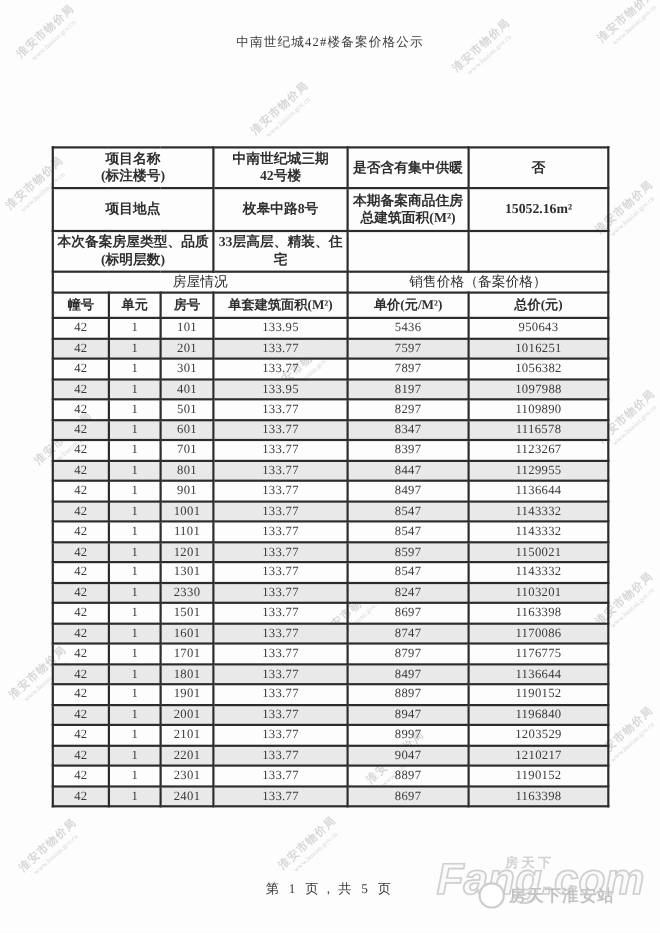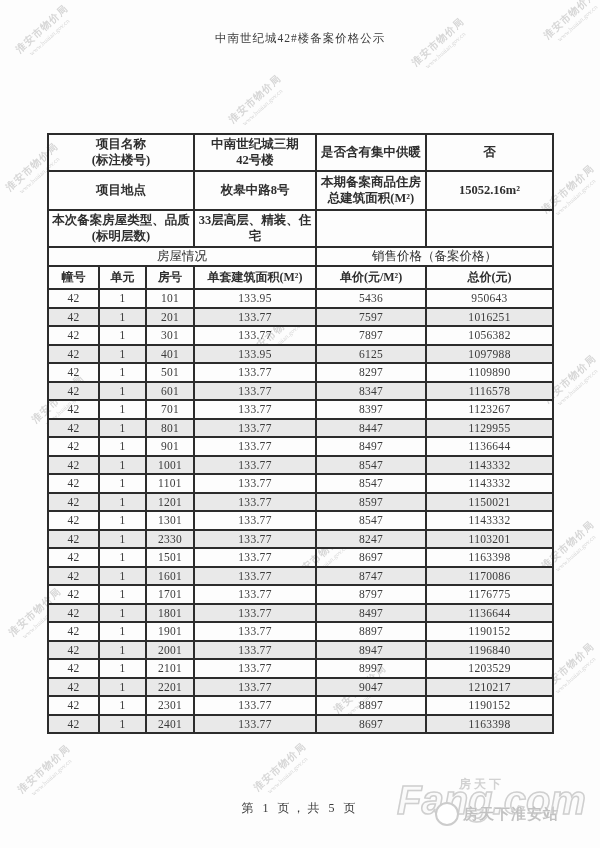--- a/index.html
+++ b/index.html
@@ -226,21 +226,21 @@
           <td>301</td>
           <td>133.77</td>
           <td>7897</td>
           <td>1056382</td>
         </tr>
         <tr>
           <td>42</td>
           <td>1</td>
           <td>401</td>
           <td>133.95</td>
-          <td>6125</td>
+          <td>8197</td>
           <td>1097988</td>
         </tr>
         <tr>
           <td>42</td>
           <td>1</td>
           <td>501</td>
           <td>133.77</td>
           <td>8297</td>
           <td>1109890</td>
         </tr>

